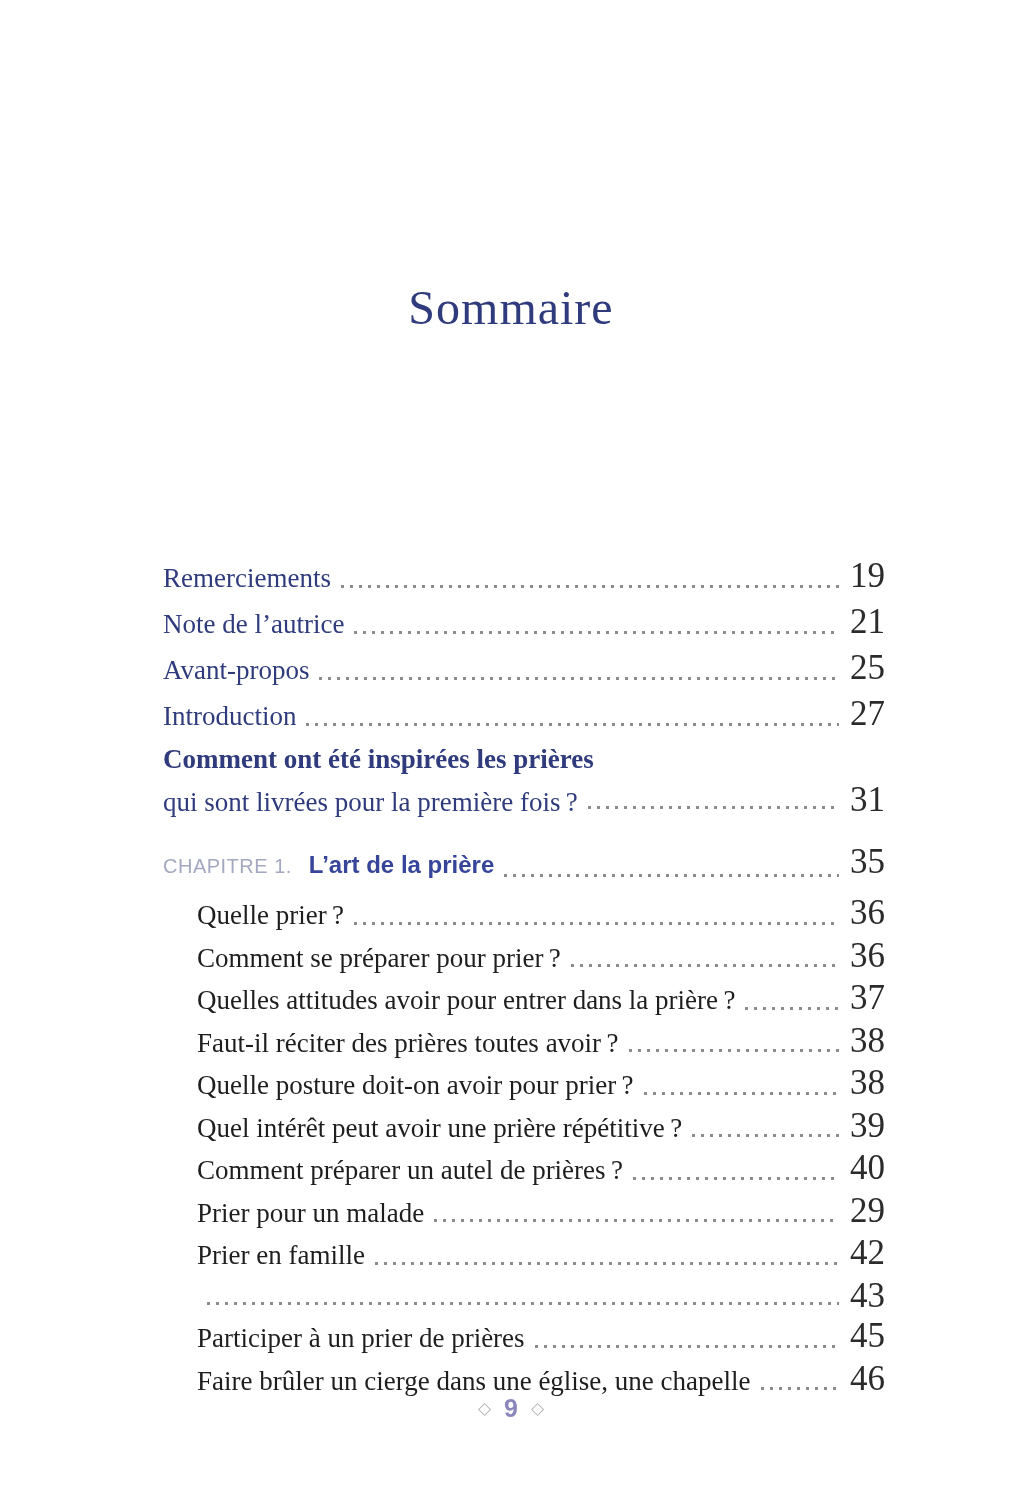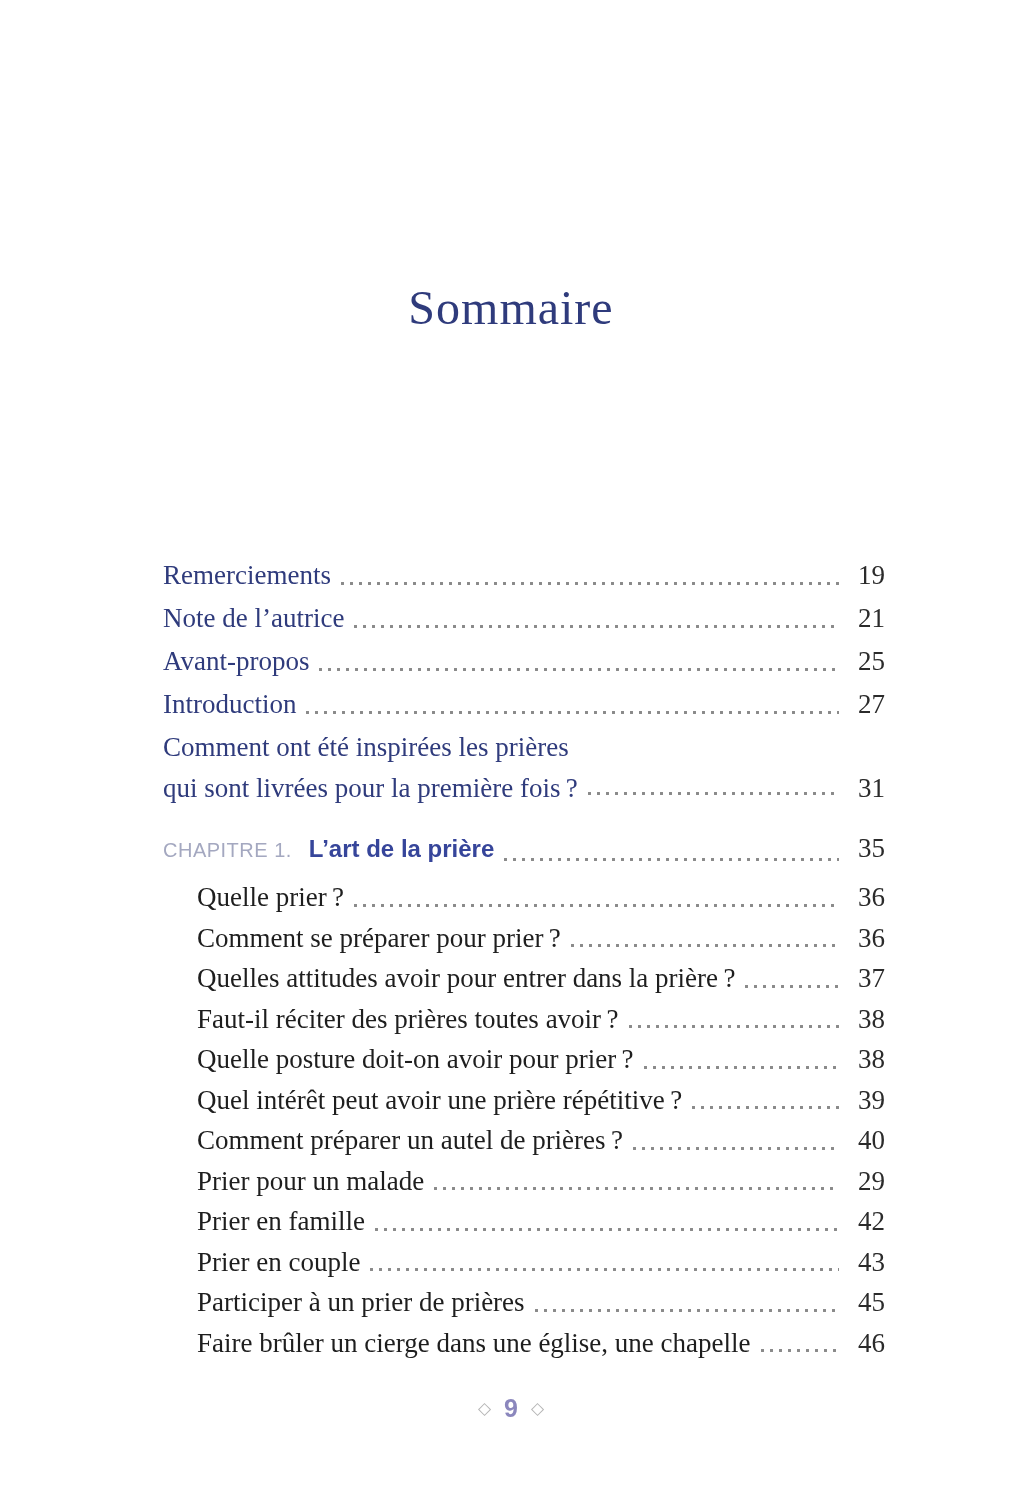--- a/index.html
+++ b/index.html
@@ -37,36 +37,36 @@
   }
   .row{
     display:flex;
     align-items:baseline;
   }
   .front .row{
     font-size:27px;
     line-height:43px;
     color:var(--navy);
   }
-  .front .row.wrap-first{line-height:43px;}
+  .front .row.wrap-first{line-height:43px;font-weight:bold;}
   .front .row.wrap-cont{line-height:38px;}
   .label{white-space:nowrap;}
   .dots{
     flex:1 1 auto;
     align-self:flex-end;
     height:5px;
     margin:0 8px 11px 9px;
     background-image:radial-gradient(circle at 2.5px 2.5px, var(--dot-leader) 1.4px, transparent 1.9px);
     background-size:9px 5px;
     background-repeat:repeat-x;
     min-width:12px;
   }
   .num{
     font-family:"Liberation Serif","DejaVu Serif",serif;
-    font-size:27px;
+    font-size:35px;
     color:var(--page-number);
     min-width:38px;
     text-align:right;
     white-space:nowrap;
   }
   .chapter-row{
     display:flex;
     align-items:baseline;
     line-height:46px;
     margin-top:18px;
@@ -203,21 +203,20 @@
     <span class="label">Prier pour un malade</span>
     <span class="dots"></span>
     <span class="num">29</span>
   </div>
         <div class="row">
     <span class="label">Prier en famille</span>
     <span class="dots"></span>
     <span class="num">42</span>
   </div>
         <div class="row">
-    <span class="label">Prier en couple</span>
     <span class="dots"></span>
     <span class="num">43</span>
   </div>
         <div class="row">
     <span class="label">Participer à un prier de prières</span>
     <span class="dots"></span>
     <span class="num">45</span>
   </div>
         <div class="row">
     <span class="label">Faire brûler un cierge dans une église, une chapelle</span>

